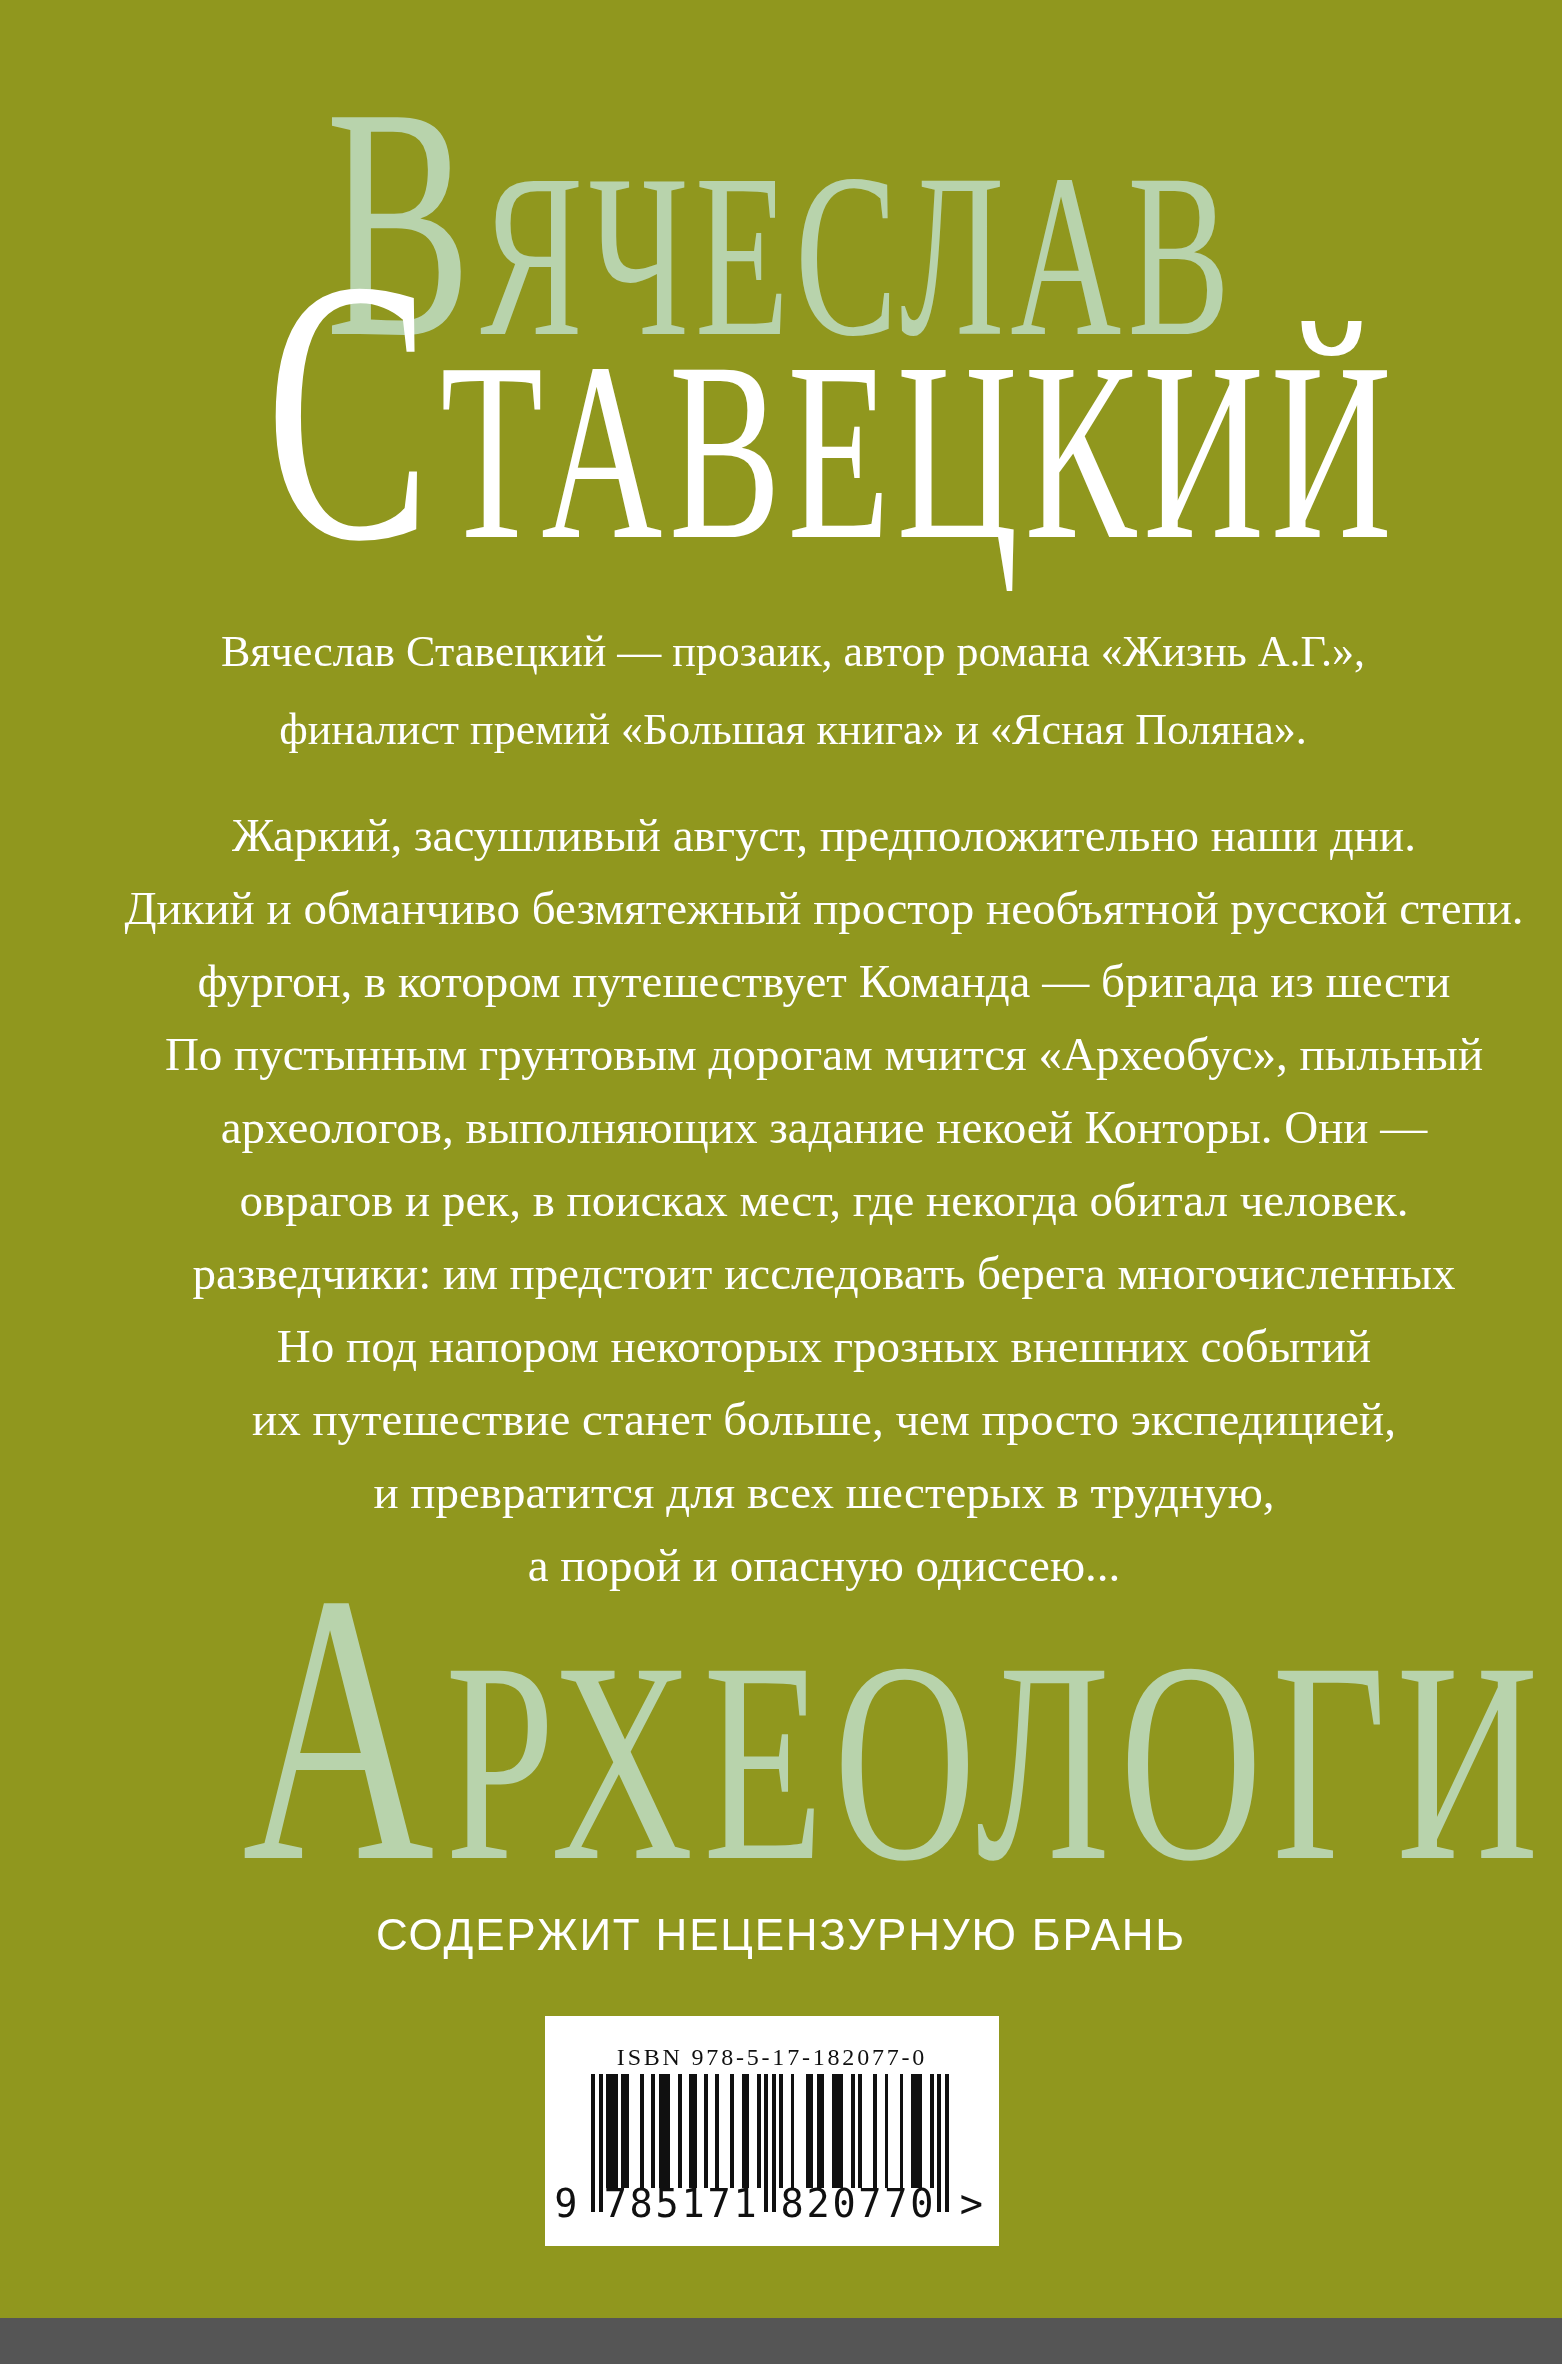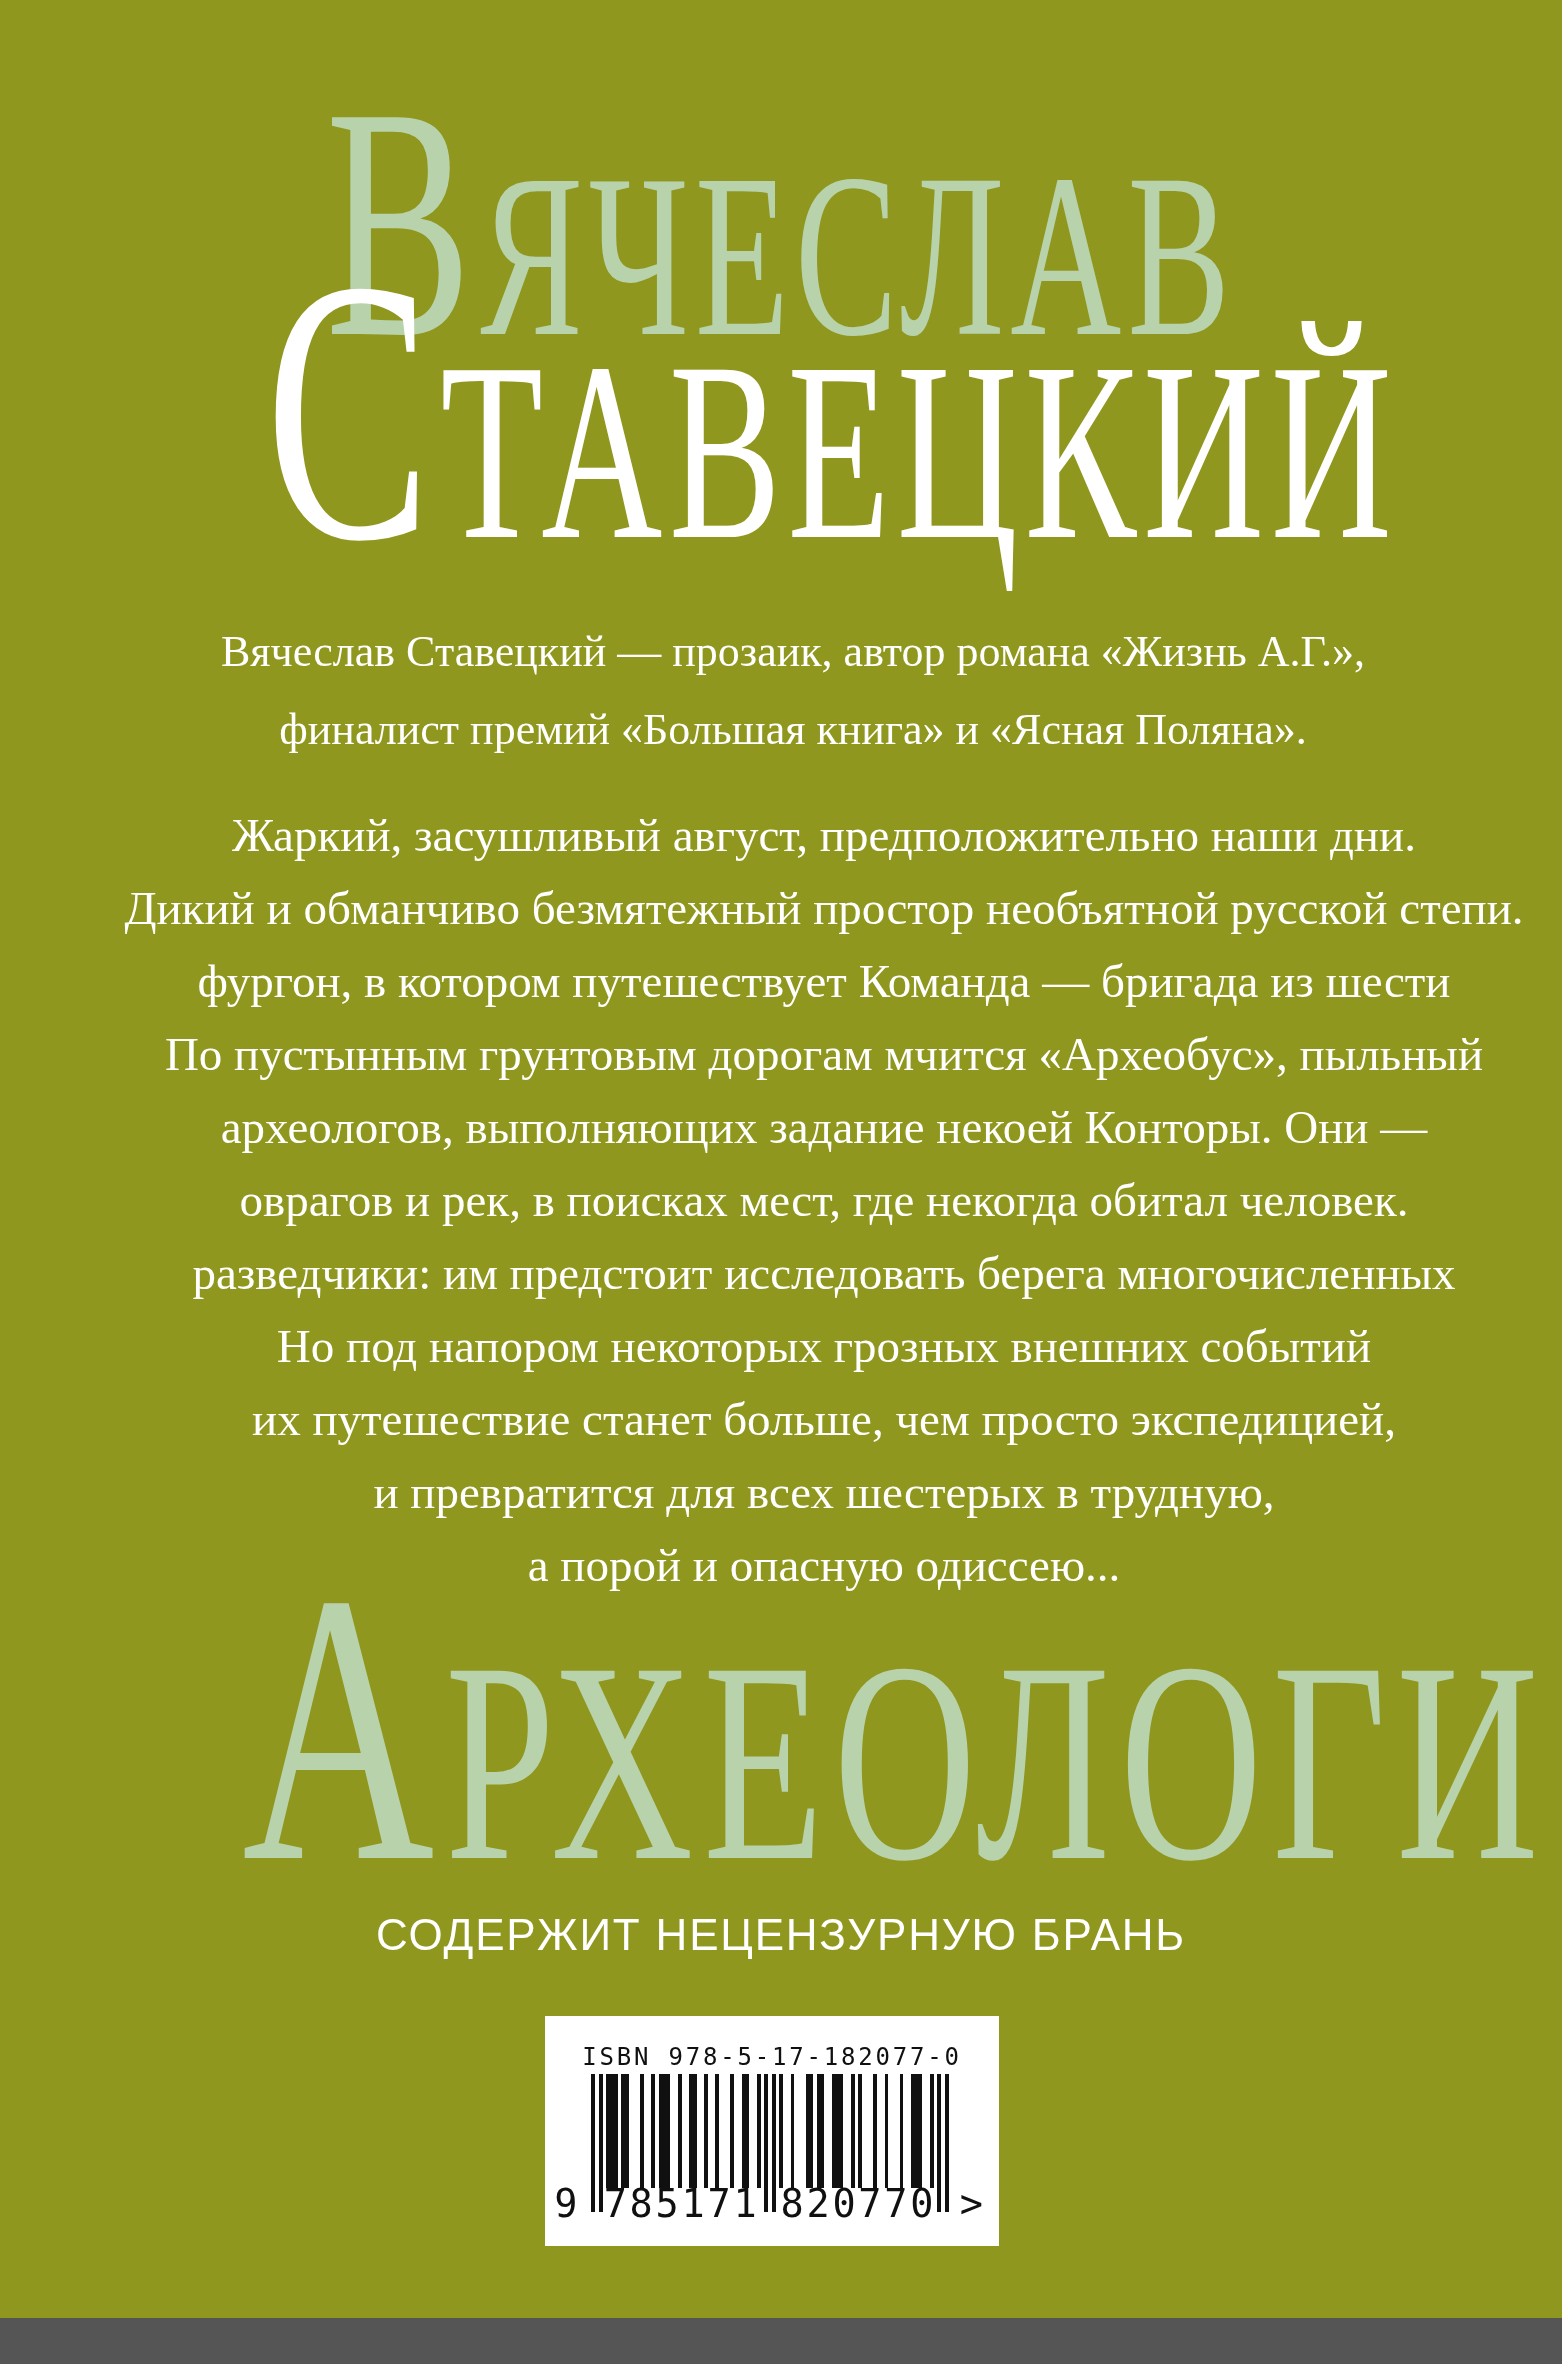--- a/index.html
+++ b/index.html
@@ -100,21 +100,21 @@
       <div>а порой и опасную одиссею...</div>
     </div>
 
   <div class="book-title" style="color: rgb(184, 211, 172);">
     <span class="big">А</span><span class="small">РХЕОЛОГИ</span>
   </div>
 
   <div class="notice" style="color: rgb(255, 255, 255);">СОДЕРЖИТ НЕЦЕНЗУРНУЮ БРАНЬ</div>
 
   <div class="barcode-box" style="background: rgb(255, 255, 255);">
-    <div class="isbn-line" style="color: rgb(16, 16, 16);">
+    <div class="isbn-line" style="color: rgb(16, 16, 16); font-family: Liberation Serif, serif;">
       <span>ISBN</span>&nbsp;<span>978-5-17-182077-0</span>
     </div>
     <svg class="barcode-svg" xmlns="http://www.w3.org/2000/svg" shape-rendering="crispEdges" viewBox="0 0 494 170">
         <rect x="50.00" y="0" width="4.10" height="150" fill="#101010"></rect>
         <rect x="58.20" y="0" width="4.10" height="150" fill="#101010"></rect>
         <rect x="66.40" y="0" width="4.10" height="124" fill="#101010"></rect>
         <rect x="70.50" y="0" width="4.10" height="124" fill="#101010"></rect>
         <rect x="74.60" y="0" width="4.10" height="124" fill="#101010"></rect>
         <rect x="82.80" y="0" width="4.10" height="124" fill="#101010"></rect>
         <rect x="86.90" y="0" width="4.10" height="124" fill="#101010"></rect>

